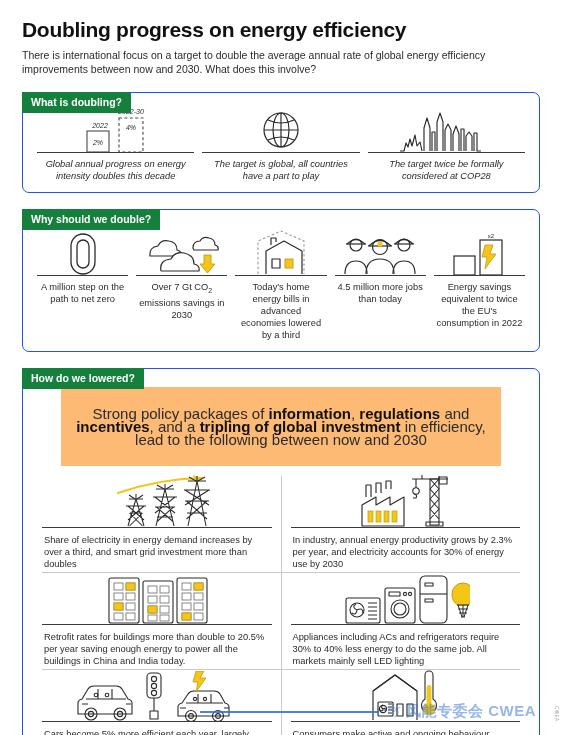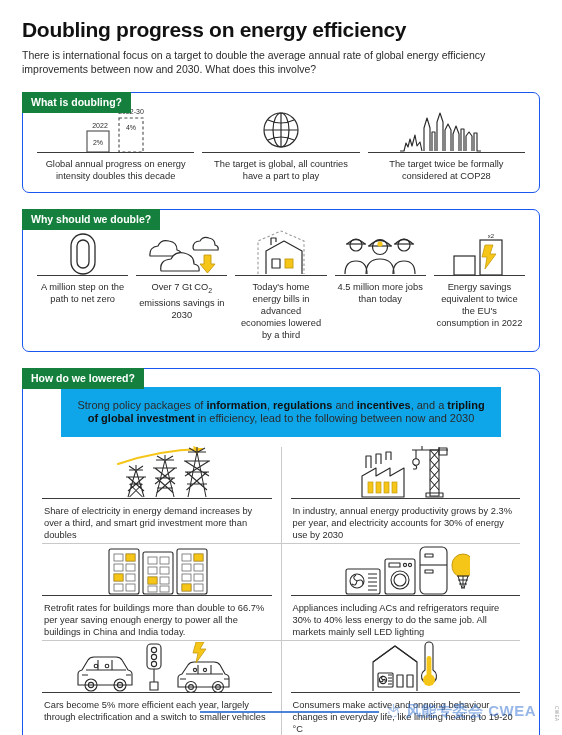--- a/index.html
+++ b/index.html
@@ -31,44 +31,44 @@
     font-size: 10.5px; font-weight: bold;
     padding: 4px 9px 5px 9px;
     white-space: nowrap;
   }
   .sec-box {
     border: 1.4px solid #1a56f0;
     border-radius: 7px;
     margin-top: 9px;
     padding: 16px 10px 10px 10px;
   }
-  .sec-box.s1 { padding-top: 14px; }
+  .sec-box.s1 { padding-top: 14px; font-style: italic; }
 
   
   .panels { display: flex; align-items: flex-start; }
   .panel { flex: 1; text-align: center; padding: 0 4px; }
   .art {
     height: 46px; position: relative;
     display: flex; align-items: flex-end; justify-content: center;
     border-bottom: 1.1px solid #3a3a3a;
   }
   .art svg { display: block; }
   .cap {
     font-size: 9.3px; line-height: 12px; color: #2b2b2b;
     margin-top: 5px; padding: 0 2px;
   }
 
   
   .s2 .art { height: 50px; }
 
   
   .note {
-    background: #0ea5e9; margin: 2px 28px 0 28px;
-    padding: 12px 14px; text-align: center;
-    font-size: 11px; line-height: 13px; color: #2b2b2b;
+    background: #fdba74; margin: 2px 28px 0 28px;
+    padding: 20px 14px; text-align: center;
+    font-size: 15px; line-height: 13px; color: #2b2b2b;
   }
   .note b { font-weight: bold; color: #111; }
   .rows { margin-top: 10px; }
   .row { display: flex; }
   .cell { flex: 1; padding: 0 9px; }
   .cell + .cell { border-left: 1px solid #c9c9c9; }
   .cell .art { height: 52px; }
   .cell .cap { margin-top: 6px; min-height: 38px; }
   .rowdiv { border-top: 1px solid #c9c9c9; margin: 0 9px; }
 
@@ -341,21 +341,21 @@
                 </g>
                 <g fill="#f5c518" stroke="#c49a10" stroke-width=".8">
                   <rect x="29" y="11" width="9" height="7"></rect>
                   <rect x="17" y="31" width="9" height="7"></rect>
                   <rect x="51" y="34" width="9" height="7"></rect>
                   <rect x="97" y="11" width="9" height="7"></rect>
                   <rect x="85" y="41" width="9" height="7"></rect>
                 </g>
               </svg>
             </div>
-            <div class="cap">Retrofit rates for buildings more than double to 66.7% per year saving enough energy to power all the buildings in China and India today.</div>
+            <div class="cap">Retrofit rates for buildings more than double to 20.5% per year saving enough energy to power all the buildings in China and India today.</div>
           </div>
           <div class="cell">
             <div class="art">
               <svg width="130" height="52" viewBox="0 0 130 52">
                 <g fill="none" stroke="#2b2b2b" stroke-width="1.1" stroke-linejoin="round">
                   <rect x="6" y="26" width="34" height="25" rx="2"></rect>
                   <circle cx="17" cy="38" r="7"></circle>
                   <path d="M17 38 q-6-3 -1-6 M17 38 q6-3 6 3 M17 38 q-1 6 -5 3"></path>
                   <path d="M28 31 h9 M28 35 h9 M28 39 h9 M28 43 h9 M28 47 h9"></path>
                   <rect x="45" y="16" width="30" height="35" rx="2"></rect>

